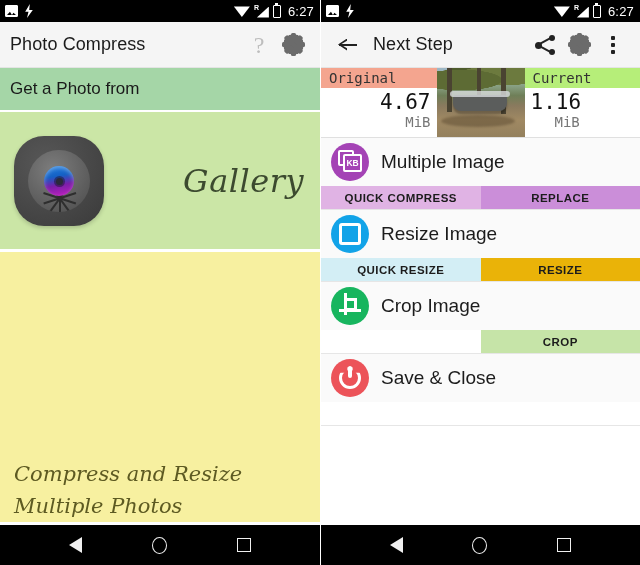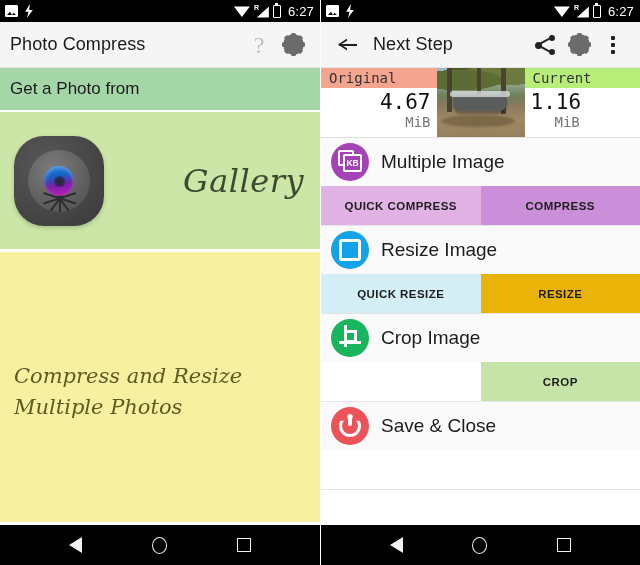--- a/index.html
+++ b/index.html
@@ -73,21 +73,21 @@
     background: #a5d6a7; height: 44px; display:flex; align-items:center;
     padding-left: 10px; font-size: 17px; color: #1a1a1a;
     border-bottom: 2px solid #ffffff;
   }
   .sect {
     position: relative; display: flex; align-items: center;
     border-bottom: 3px solid #ffffff;
   }
   .sect.gallery { background: #b3daf7; height: 128px; }
   .sect.camera  { background: #cbe6a6; height: 140px; }
-  .sect.promo   { background: #f7f0a0; flex: 1; padding: 22px 16px 12px 14px; align-items: center; }
+  .sect.promo   { background: #f7f0a0; flex: 1; padding: 22px 16px 0 14px; align-items: flex-end; }
 
   .sect .script {
     position: absolute; right: 16px; top: 50%; transform: translateY(-50%);
     font-family: "DejaVu Serif", serif; font-style: italic; font-size: 32px;
     color: #3d5060; letter-spacing: .5px;
   }
   .sect.camera .script { color: #3c4a2f; }
   .promo-text {
     font-family: "DejaVu Serif", serif; font-style: italic;
     font-size: 21px; line-height: 1.5; color: #5d5a22;
@@ -146,21 +146,21 @@
   .thumb .rock { position:absolute; left:16px; bottom:26px; width:54px; height:16px; background:#5b5d5c;
      border-radius: 3px 3px 8px 8px; box-shadow: 0 3px 2px rgba(0,0,0,.25); }
   .thumb .rock::after{ content:""; position:absolute; left:-3px; top:-4px; width:60px; height:6px;
      background:#d9dde0; border-radius:3px; opacity:.8;}
   .thumb .shadow{ position:absolute; left:4px; bottom:10px; width:74px; height:12px;
      background: rgba(60,45,25,.35); border-radius:50%; filter: blur(1px);}
 
   .action { border-bottom: 1px solid #e6e6e6; }
   .action-head { height: 48px; display:flex; align-items:center; padding-left: 10px; background:#fafafa; }
   .action-head .label { font-size: 19px; color:#1c1c1c; margin-left: 12px; }
-  .action-btns { height: 39px; display:flex; }
+  .action-btns { height: 23px; display:flex; }
   .abtn-half { flex:1; display:flex; align-items:center; justify-content:center;
      font-size: 11.5px; font-weight:bold; letter-spacing:.45px; color:#1c1c1c; }
   .abtn-half.empty { background:#fff; }
 
   .circ { width: 38px; height: 38px; border-radius:50%; display:flex; align-items:center; justify-content:center;
      flex: 0 0 38px; position: relative; }
 
   
   .kb-back { position:absolute; left:7px; top:7px; width:16px; height:16px; border:2.2px solid #fff; border-radius:2px;}
   .kb-front{ position:absolute; left:12px; top:11px; width:19px; height:18px; border:2.2px solid #fff;
@@ -348,21 +348,21 @@
       <div class="action">
         <div class="action-head">
           <span class="circ" style="background:#a443b5">
             <span class="kb-back"></span>
             <span class="kb-front">KB</span>
           </span>
           <span class="label">Multiple Image</span>
         </div>
         <div class="action-btns">
           <div class="abtn-half" style="background:#e0b3e4">QUICK COMPRESS</div>
-          <div class="abtn-half" style="background:#cb8ed9">COMPRESS</div>
+          <div class="abtn-half" style="background:#cb8ed9">REPLACE</div>
         </div>
       </div>
 
       <div class="action">
         <div class="action-head">
           <span class="circ" style="background:#12a3e8">
             <span class="rz-sq"></span>
           </span>
           <span class="label">Resize Image</span>
         </div>

